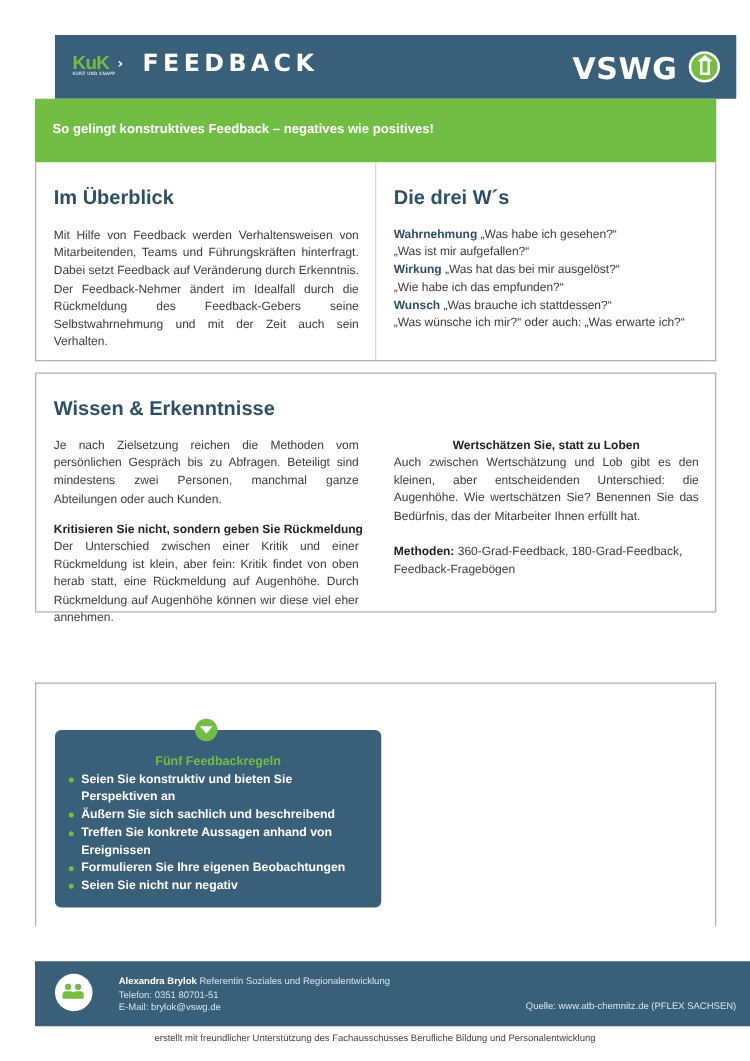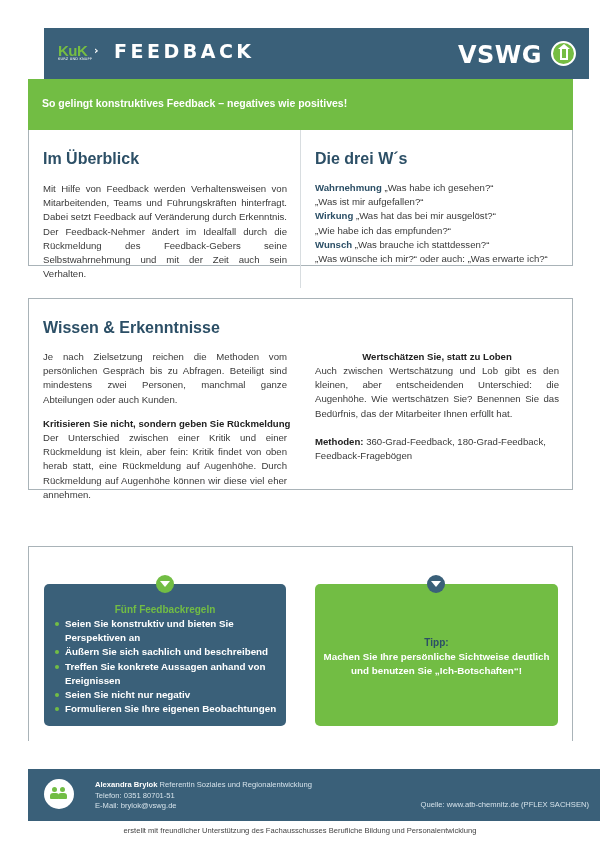--- a/index.html
+++ b/index.html
@@ -14,31 +14,31 @@
   .header-title { position: absolute; left: 70px; top: 12px; font-family: "DejaVu Sans", sans-serif; font-weight: bold; font-size: 19px; letter-spacing: 3.5px; color: #ffffff; }
   .vswg-text { position: absolute; right: 47px; top: 13px; font-family: "DejaVu Sans", sans-serif; font-weight: bold; font-size: 24px; color: #ffffff; letter-spacing: 0.5px; }
   .vswg-icon { position: absolute; right: 13px; top: 13px; width: 25px; height: 25px; border-radius: 50%; border: 2px solid #ffffff; background: #76bd43; }
   .vswg-icon .house { position: absolute; left: 7px; top: 5px; width: 8px; height: 12px; border: 2px solid #ffffff; border-top: none; }
   .vswg-icon .roof { position: absolute; left: 5px; top: 1px; width: 0; height: 0; border-left: 6px solid transparent; border-right: 6px solid transparent; border-bottom: 5px solid #ffffff; }
 
   .subheader-bar { position: absolute; left: 28px; top: 79px; width: 545px; height: 51px; background: #72bd44; }
   .subheader-text { position: absolute; left: 14px; top: 18px; font-family: "Liberation Sans", sans-serif; font-weight: bold; font-size: 10.5px; color: #ffffff; }
 
   .panel { position: absolute; background: #ffffff; border: 1px solid #a9b3b8; }
-  .panel-1 { left: 28px; top: 130px; width: 545px; height: 136px; border-top: none; }
+  .panel-1 { left: 28px; top: 130px; width: 545px; height: 159px; border-top: none; }
   .panel-divider { position: absolute; left: 271px; top: 0; width: 1px; height: 158px; background: #d8dde0; }
   .panel-2 { left: 28px; top: 298px; width: 545px; height: 192px; }
   .panel-3 { left: 28px; top: 546px; width: 545px; height: 195px; border-bottom: none; }
 
   .h2 { position: absolute; font-family: "Liberation Sans", sans-serif; font-weight: bold; font-size: 16px; color: #2c4f66; }
   .body-text { position: absolute; font-family: "Liberation Sans", sans-serif; font-size: 9.6px; line-height: 14.2px; color: #3a3a3a; text-align: justify; }
   .bold-dark { font-weight: bold; color: #222; }
   .w-term { font-weight: bold; color: #2c4f66; }
 
-  .rules-box { position: absolute; left: 15px; top: 37px; width: 242px; height: 142px; background: #3a6079; border-radius: 5px; }
+  .rules-box { position: absolute; left: 15px; top: 37px; width: 261px; height: 142px; background: #3a6079; border-radius: 5px; }
   .badge { position: absolute; width: 18px; height: 18px; border-radius: 50%; }
   .badge-green { background: #72bd44; left: 112px; top: -9px; }
   .badge-blue { background: #3a6079; left: 112px; top: -9px; }
   .badge .tri { position: absolute; left: 4px; top: 6px; width: 0; height: 0; border-left: 5px solid transparent; border-right: 5px solid transparent; border-top: 6px solid #ffffff; }
   .rules-title { position: absolute; left: 0; width: 100%; top: 20px; text-align: center; font-family: "Liberation Sans", sans-serif; font-weight: bold; font-size: 10px; color: #72bd44; }
   .rules-list { position: absolute; left: 10px; top: 33px; width: 228px; list-style: none; }
   .rules-list li { position: relative; padding-left: 11px; font-family: "Liberation Sans", sans-serif; font-weight: bold; font-size: 9.8px; line-height: 14.2px; color: #ffffff; }
   .rules-list li .dot { position: absolute; left: 1px; top: 5px; width: 4px; height: 4px; border-radius: 50%; background: #72bd44; }
 
   .tip-box { position: absolute; left: 286px; top: 37px; width: 243px; height: 142px; background: #72bd44; border-radius: 5px; }
@@ -112,35 +112,25 @@
 <div class="panel panel-3">
   <div class="rules-box">
     <div class="badge badge-green">
         <div class="tri"></div>
       </div>
     <div class="rules-title">Fünf Feedbackregeln</div>
     <ul class="rules-list">
       <li><span class="dot"></span><span>Seien Sie konstruktiv und bieten Sie Perspektiven an</span></li>
       <li><span class="dot"></span><span>Äußern Sie sich sachlich und beschreibend</span></li>
       <li><span class="dot"></span><span>Treffen Sie konkrete Aussagen anhand von Ereignissen</span></li>
+      <li><span class="dot"></span><span>Formulieren Sie Ihre eigenen Beobachtungen</span></li>
       <li><span class="dot"></span><span>Seien Sie nicht nur negativ</span></li>
-      <li><span class="dot"></span><span>Formulieren Sie Ihre eigenen Beobachtungen</span></li>
     </ul>
   </div>
 
-  <div class="tip-box">
-    <div class="badge badge-blue">
-        <div class="tri"></div>
-      </div>
-    <div class="tip-title">Tipp:</div>
-    <div class="tip-text">
-      <div>Machen Sie Ihre persönliche Sichtweise deutlich</div>
-      <div>und benutzen Sie „Ich-Botschaften“!</div>
-    </div>
-  </div>
 </div>
 
 <div class="footer-bar">
   <div class="contact-icon">
     <div class="person p-head1"></div>
       <div class="person p-head2"></div>
     <div class="person p-body1"></div>
       <div class="person p-body2"></div>
   </div>
   <div class="contact-text">

